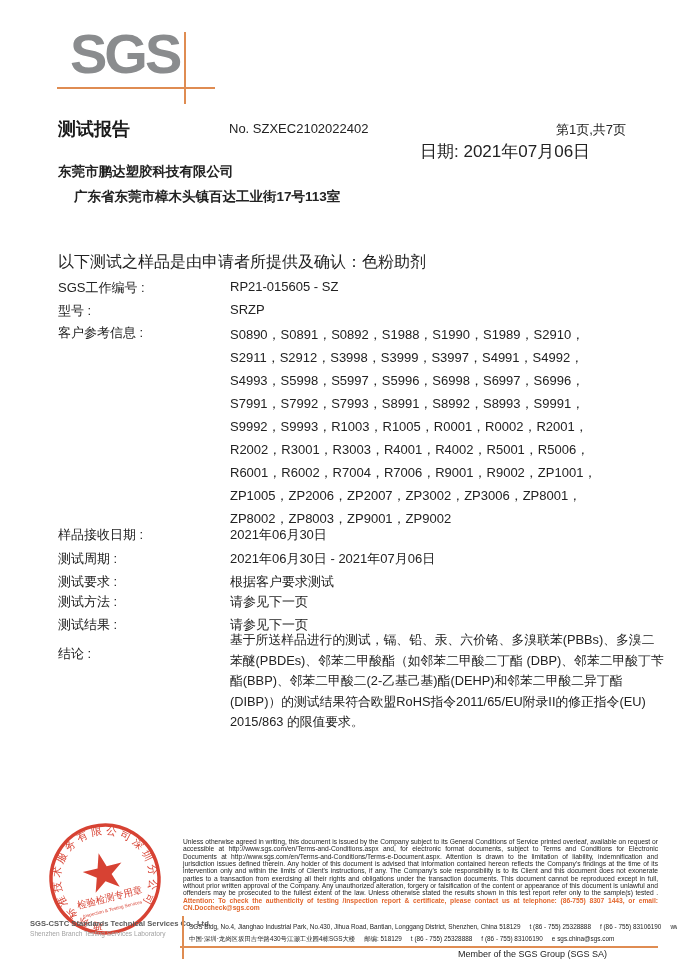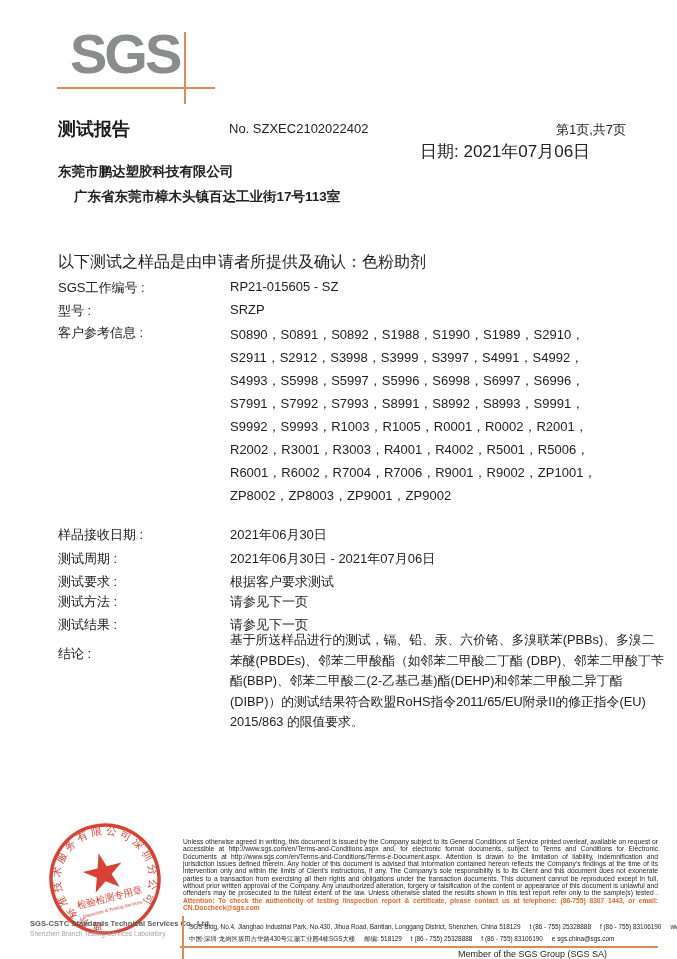--- a/index.html
+++ b/index.html
@@ -66,20 +66,21 @@
 
   <div class="flabel" style="top:324px">客户参考信息 :</div>
   <div class="ref-lines">
     <div>S0890，S0891，S0892，S1988，S1990，S1989，S2910，</div>
     <div>S2911，S2912，S3998，S3999，S3997，S4991，S4992，</div>
     <div>S4993，S5998，S5997，S5996，S6998，S6997，S6996，</div>
     <div>S7991，S7992，S7993，S8991，S8992，S8993，S9991，</div>
     <div>S9992，S9993，R1003，R1005，R0001，R0002，R2001，</div>
     <div>R2002，R3001，R3003，R4001，R4002，R5001，R5006，</div>
     <div>R6001，R6002，R7004，R7006，R9001，R9002，ZP1001，</div>
+    <div>ZP1005，ZP2006，ZP2007，ZP3002，ZP3006，ZP8001，</div>
     <div>ZP8002，ZP8003，ZP9001，ZP9002</div>
   </div>
 
   <div class="flabel" style="top:526px">样品接收日期 :</div>
   <div class="fvalue" style="top:526px">2021年06月30日</div>
 
   <div class="flabel" style="top:550px">测试周期 :</div>
   <div class="fvalue" style="top:550px">2021年06月30日 - 2021年07月06日</div>
 
   <div class="flabel" style="top:573px">测试要求 :</div>

